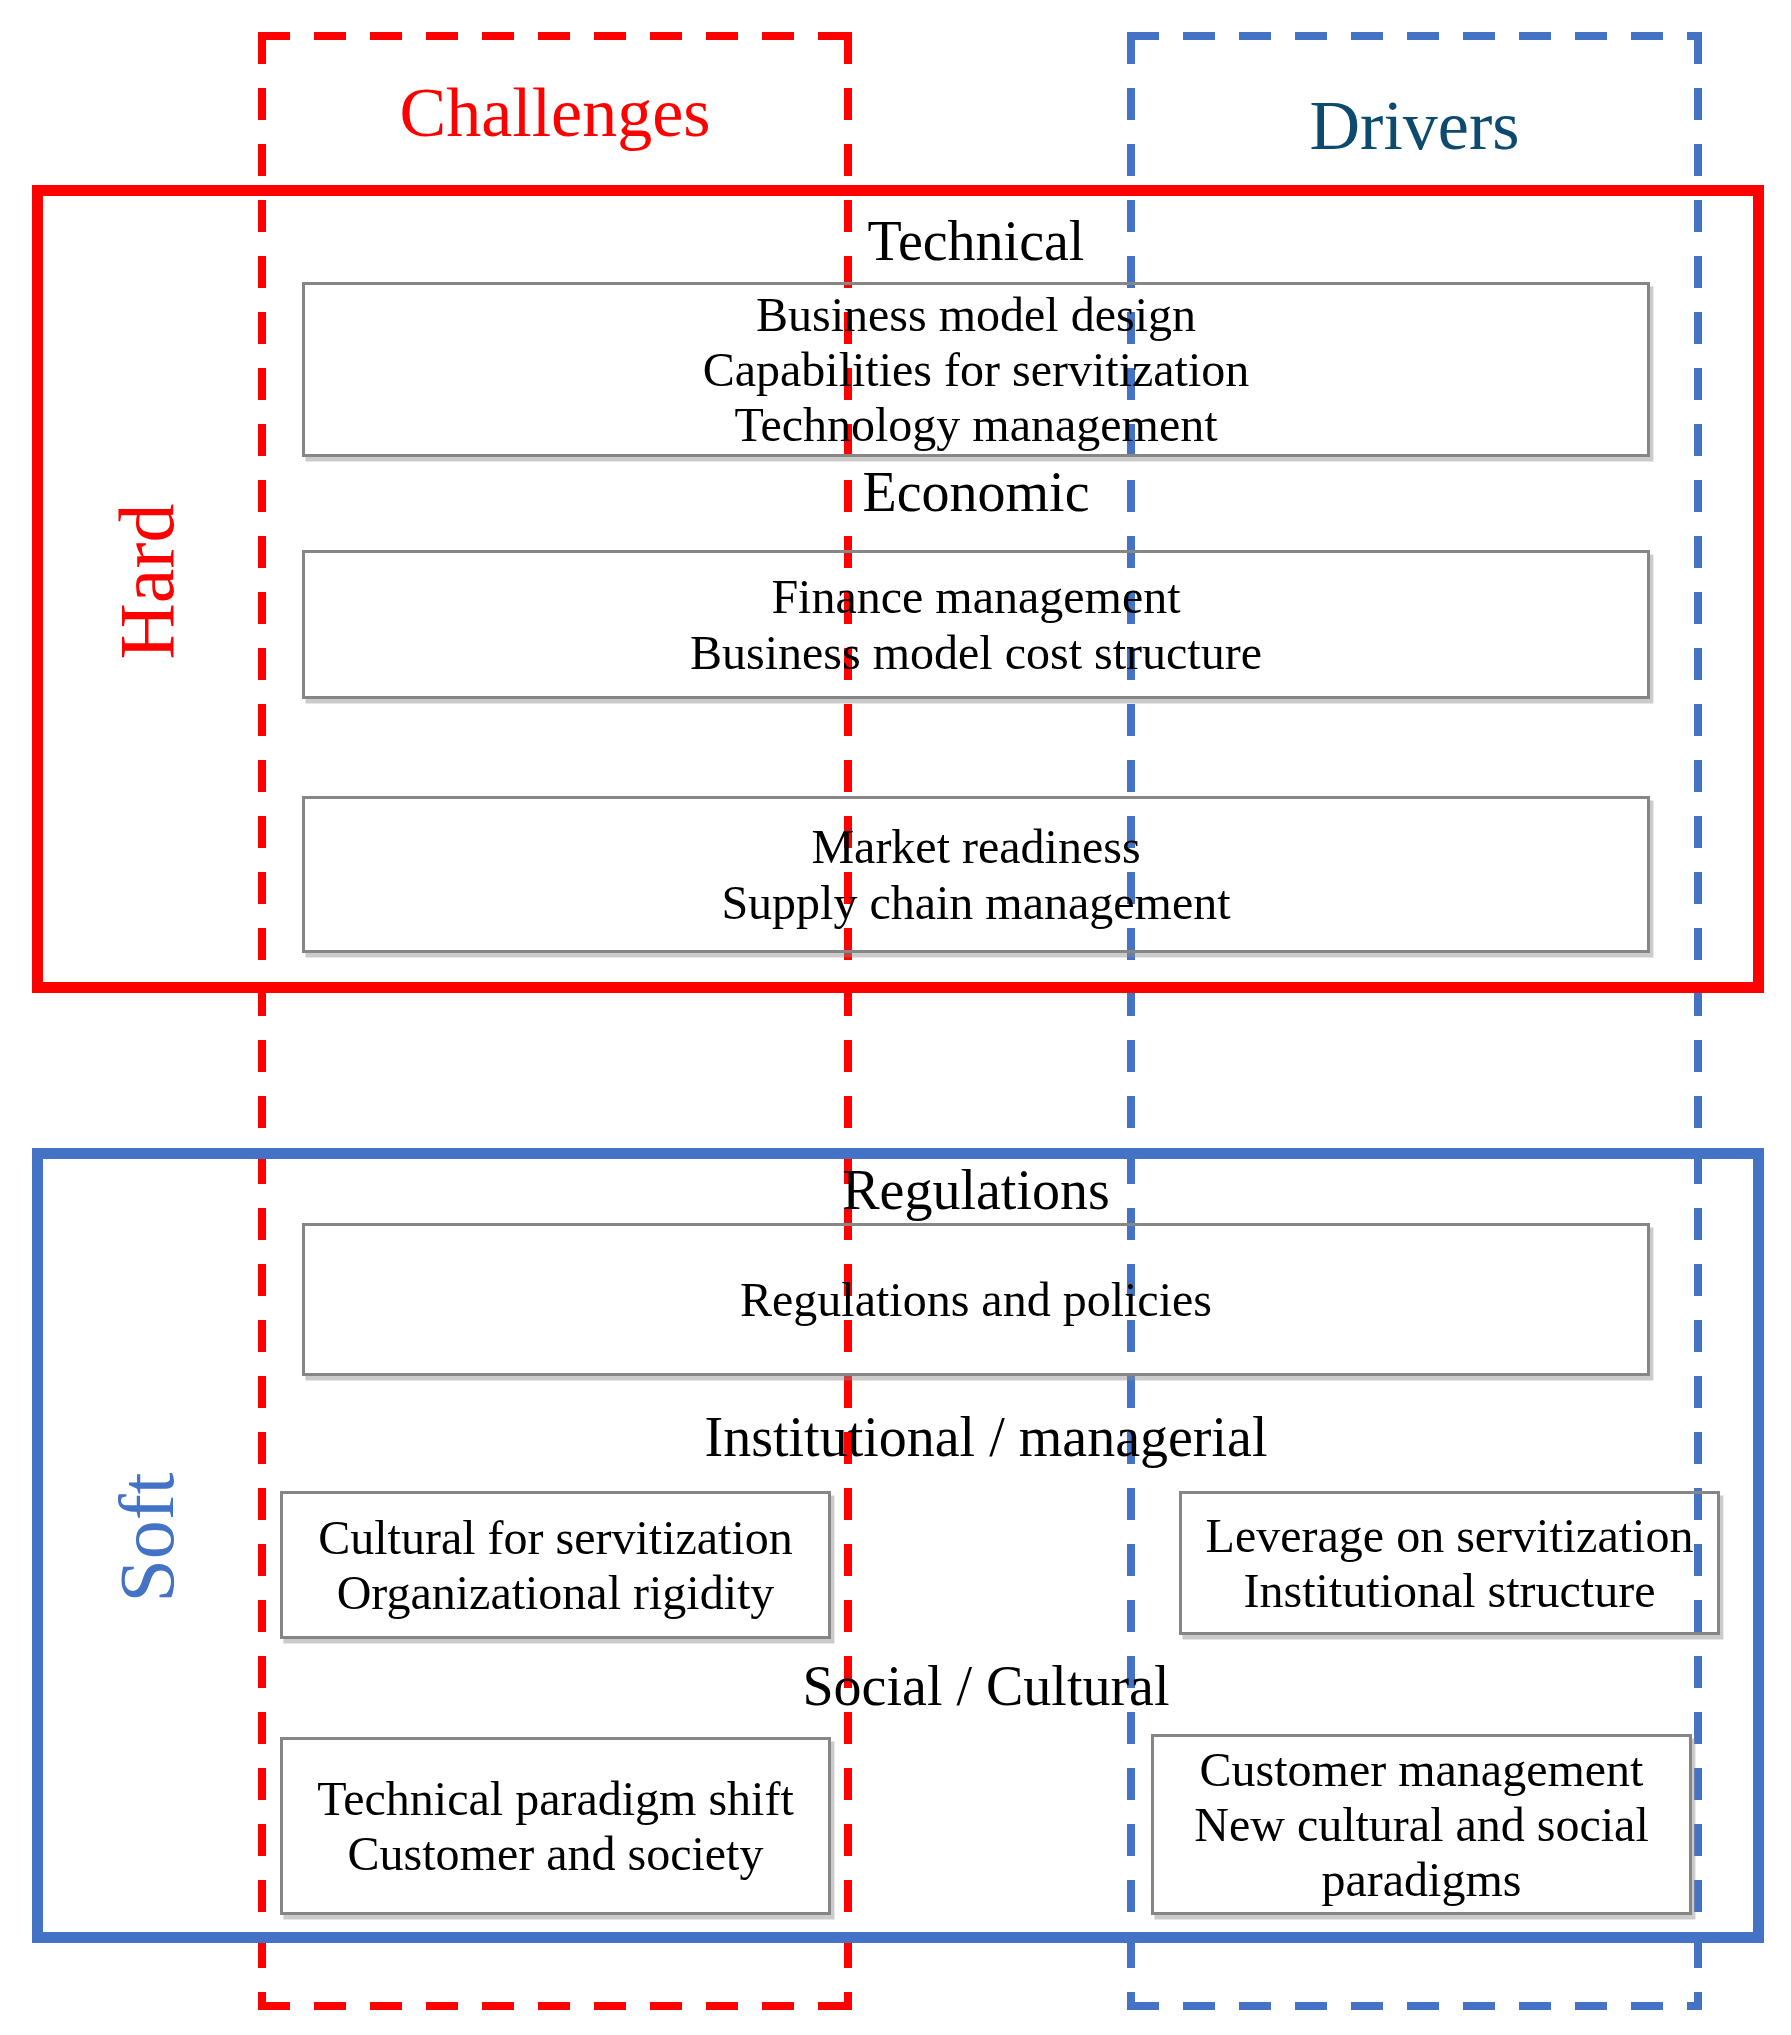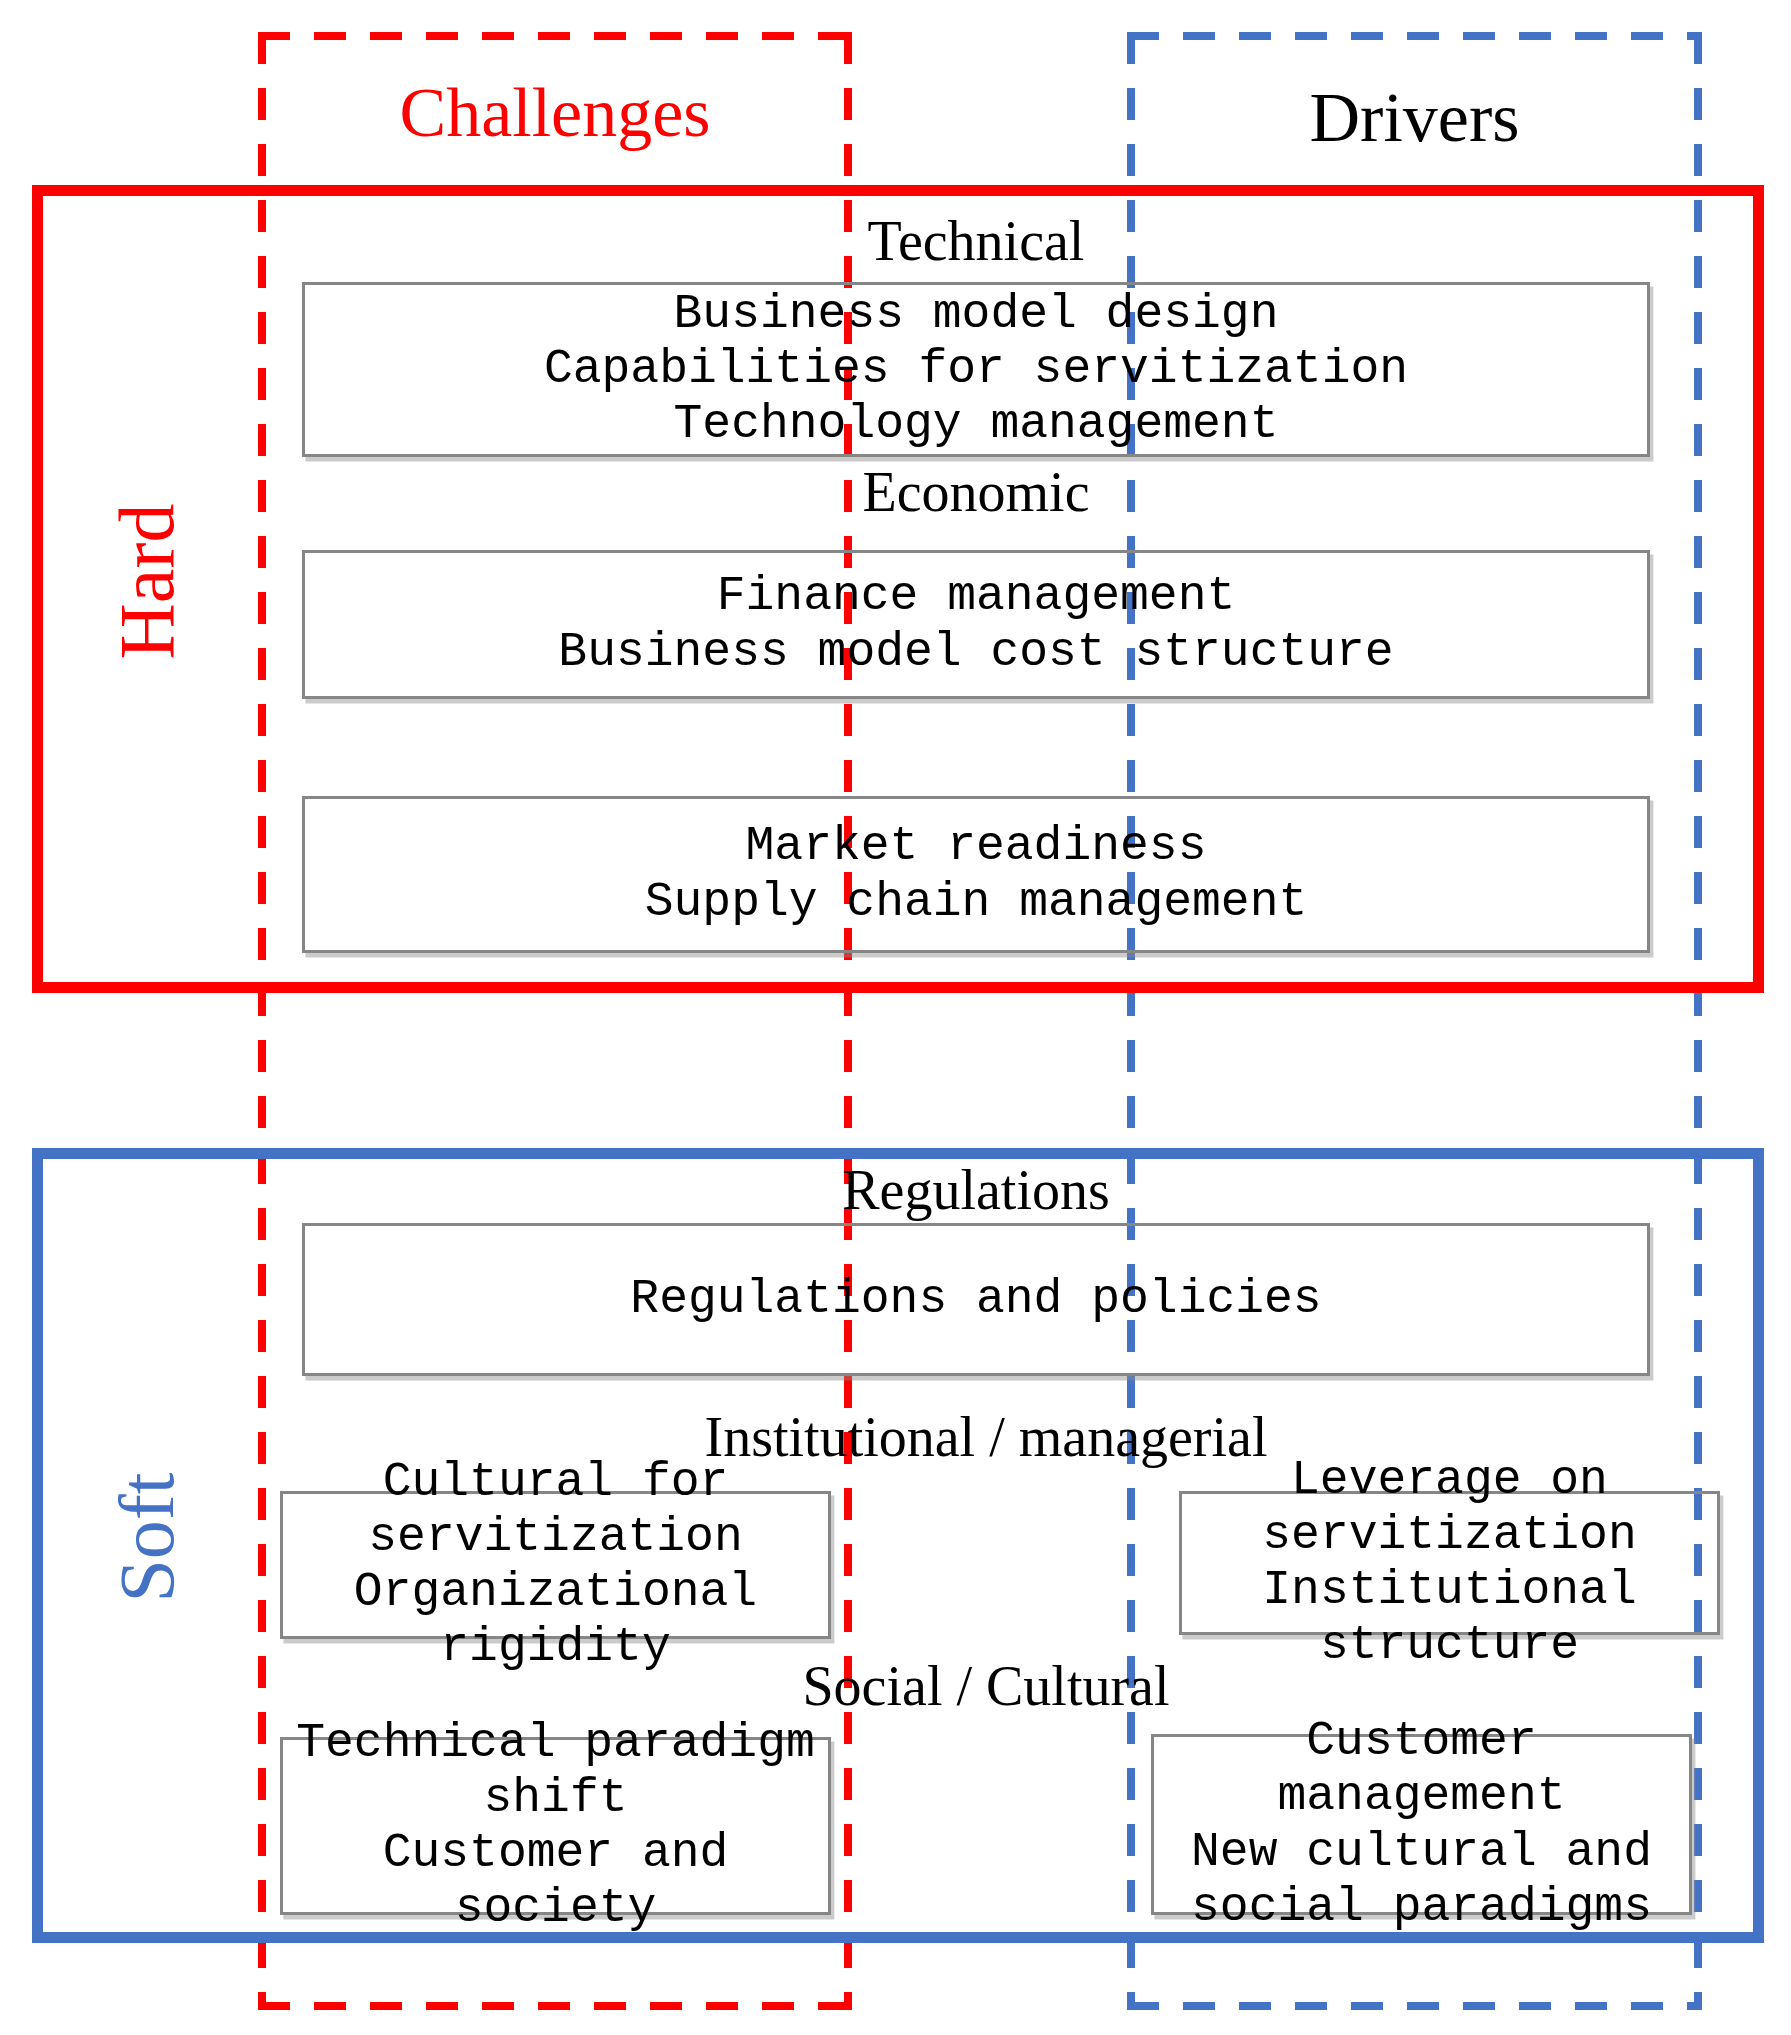--- a/index.html
+++ b/index.html
@@ -43,21 +43,20 @@
     box-shadow: 3.4px 4.5px 0 rgba(140,140,140,0.45);
     background: transparent;
     display: flex;
     flex-direction: column;
     align-items: center;
     justify-content: center;
     text-align: center;
     font-size: 48px;
     line-height: 1.15;
     color: #000000;
-    font-family: Liberation Mono, monospace;
   }
   .content-box .line { width: 100%; }
 
   
   .heading {
     position: absolute;
     z-index: 4;
     font-size: 56px;
     line-height: 1.15;
     text-align: center;
@@ -66,21 +65,21 @@
   }
   .col-label {
     position: absolute;
     z-index: 4;
     font-size: 70px;
     line-height: 1.15;
     text-align: center;
     white-space: nowrap;
   }
   .col-label.red  { color: #ff0000; }
-  .col-label.blue { color: #000000; }
+  .col-label.blue { color: #0c4a6e; margin-top: 8px; }
   .row-label {
     position: absolute;
     z-index: 4;
     width: 335px;
     height: 101px;
     font-size: 78px;
     line-height: 101px;
     text-align: center;
     transform: rotate(-90deg);
     white-space: nowrap;

